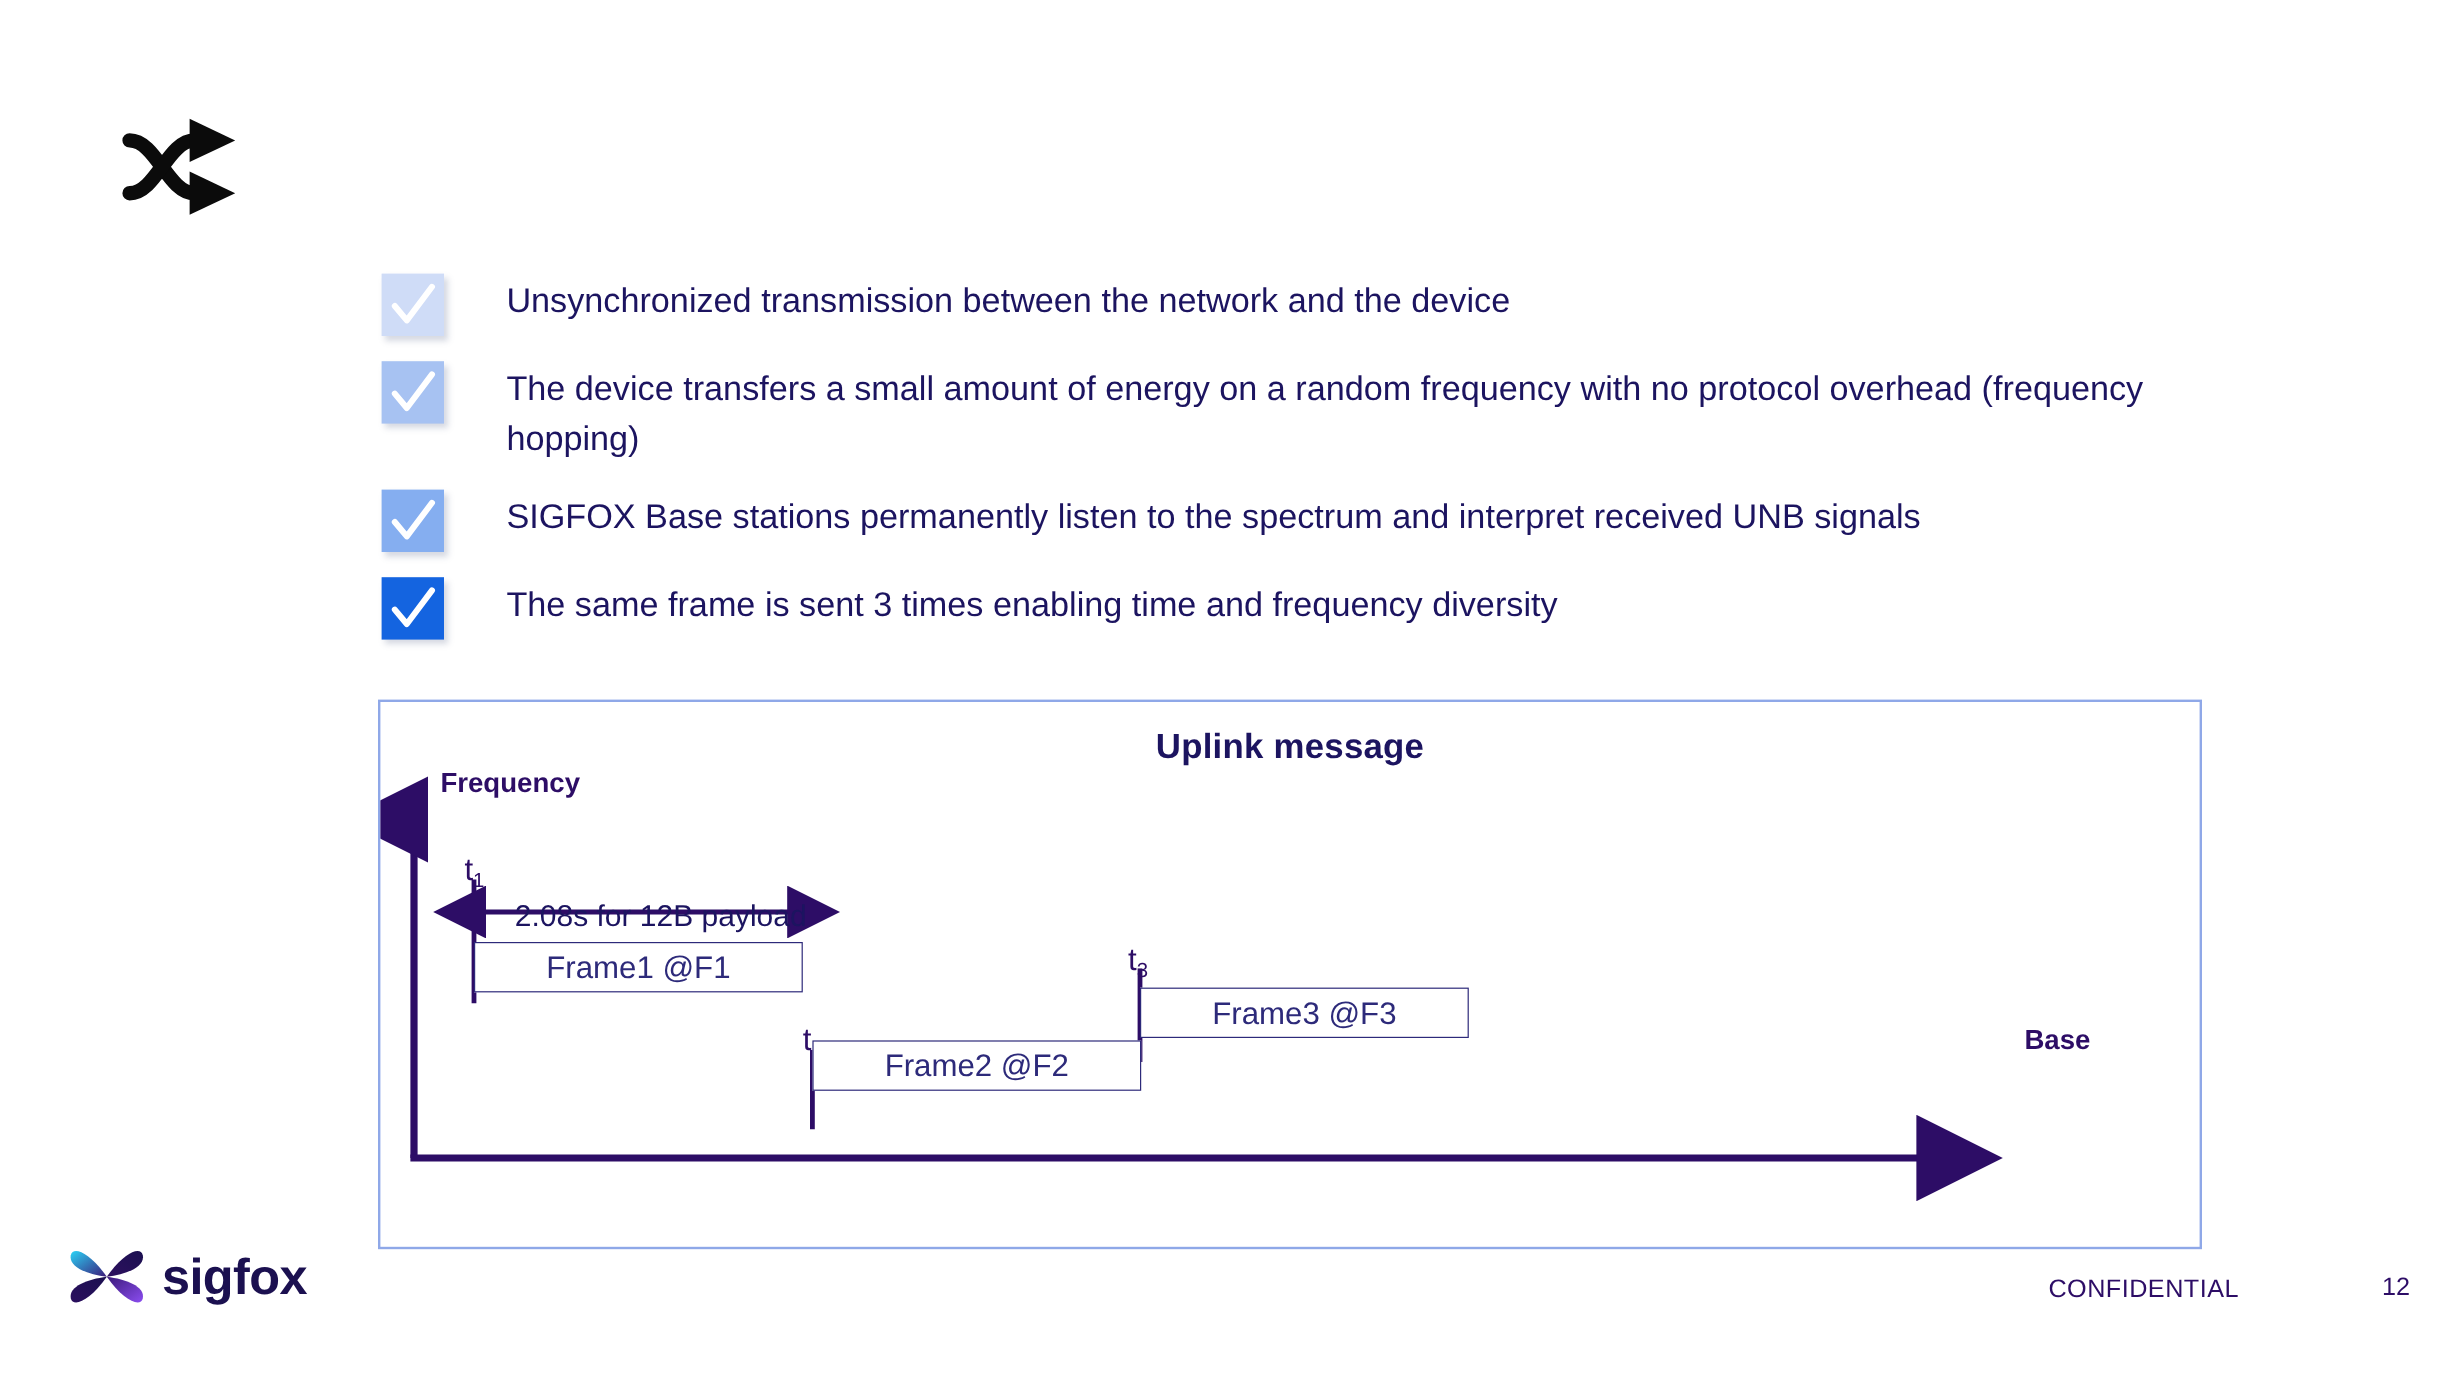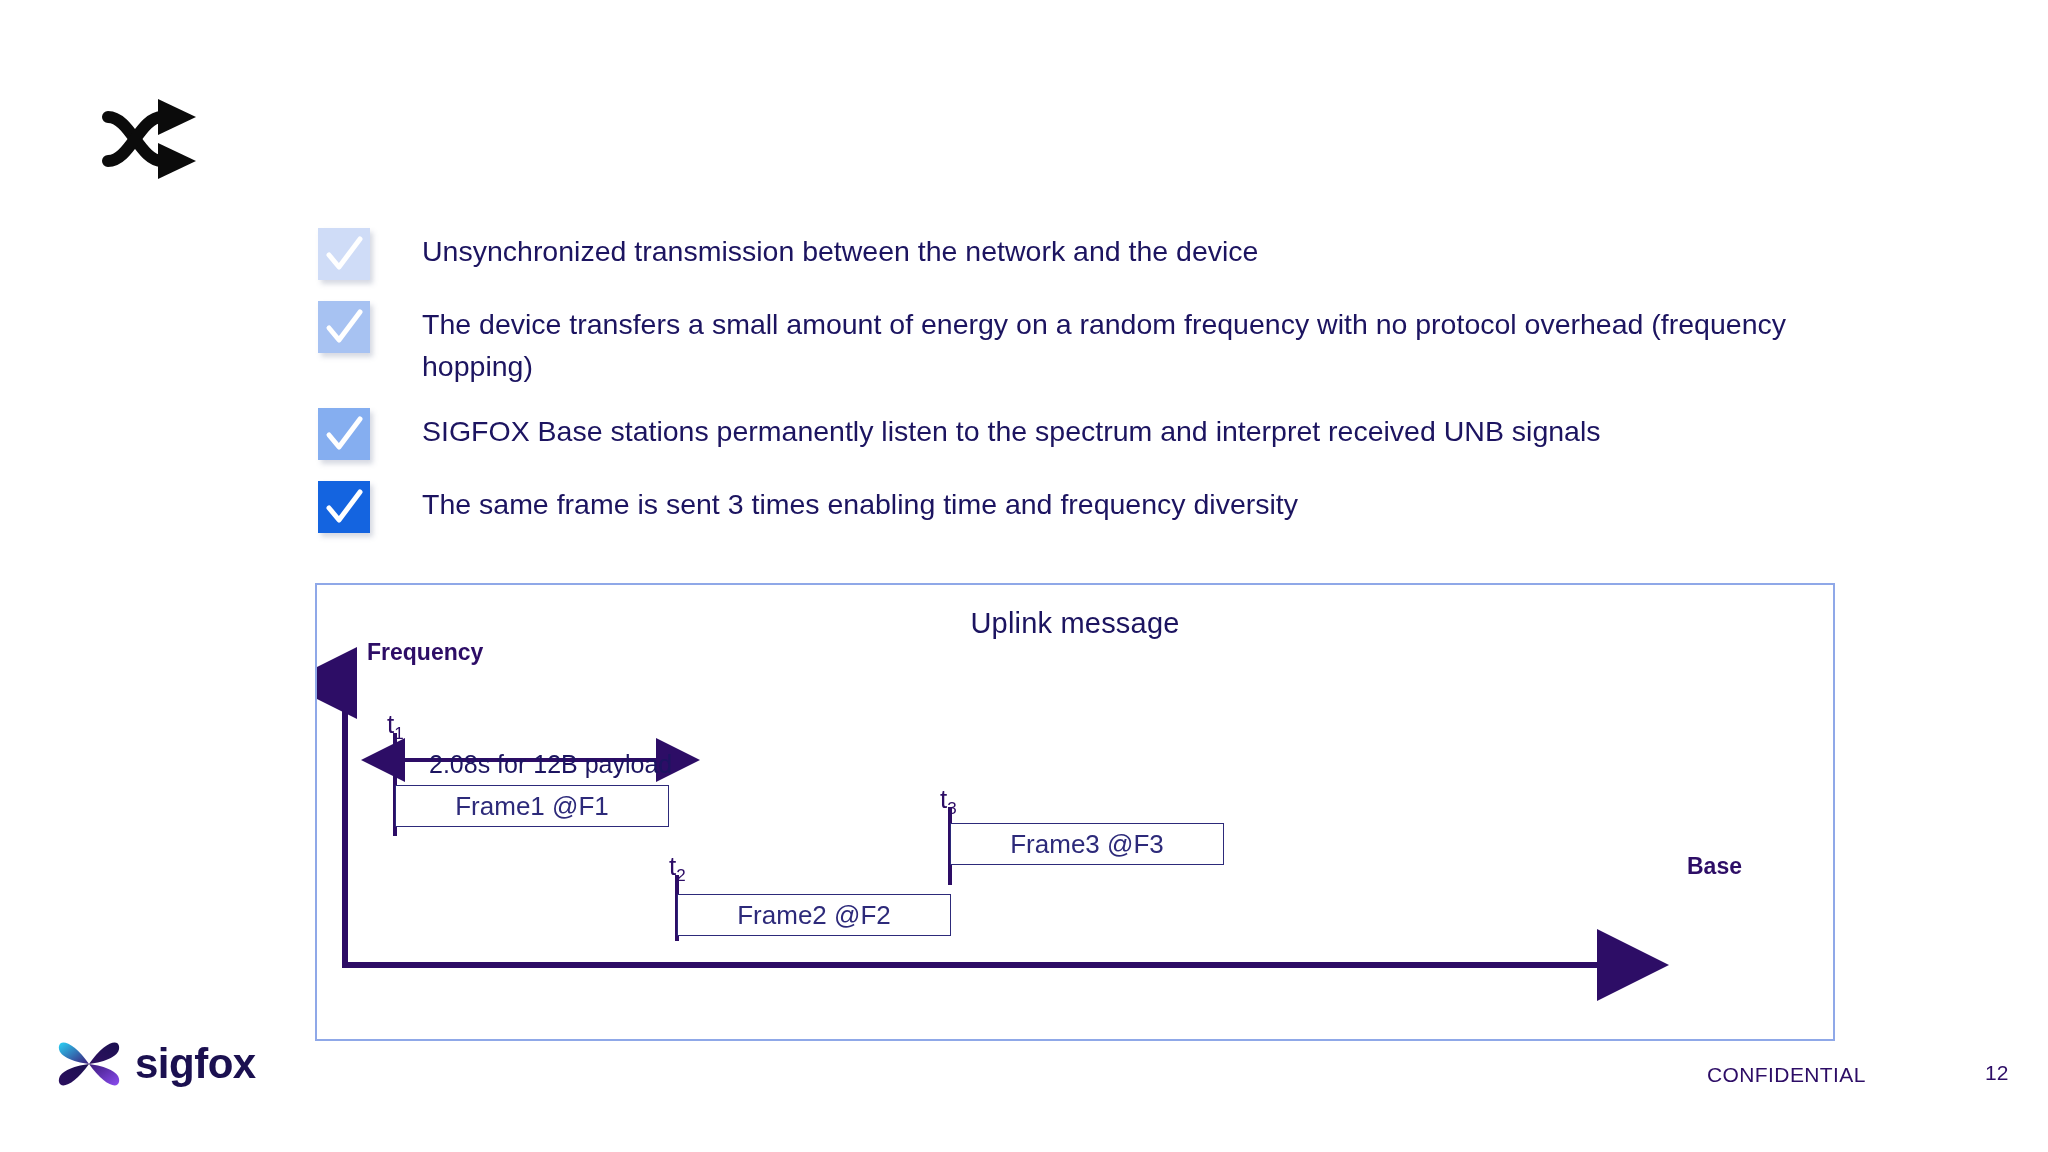--- a/index.html
+++ b/index.html
@@ -87,21 +87,21 @@
     background: #ffffff;
     box-sizing: border-box;
   }
   .diagram-title {
     position: absolute;
     left: 0;
     top: 22px;
     width: 100%;
     text-align: center;
     font-size: 29px;
-    font-weight: normal;
+    font-weight: bold;
     color: #1c1460;
     letter-spacing: 0.2px;
   }
   .freq-label {
     position: absolute;
     left: 50px;
     top: 54px;
     font-size: 23px;
     font-weight: bold;
     color: #2d0d66;
@@ -284,21 +284,21 @@
 
     <div class="tlabel" style="left:70px; top:100px;">t<sub>1</sub></div>
     <div class="tlabel" style="left:352px; top:242px;">t<sub>2</sub></div>
     <div class="tlabel" style="left:623px; top:175px;">t<sub>3</sub></div>
 
     <div class="span-label" style="left:112px; top:128px;margin-top:37px;">2.08s for 12B payload</div>
 
     <div class="frame-box" style="left:78px; top:200px; width:274px; height:42px;">
       <span>Frame1 @F1</span>
     </div>
-    <div class="frame-box" style="left:360px; top:309px; width:274px; height:42px;">
+    <div class="frame-box" style="left:360px; top:282px; width:274px; height:42px;">
       <span>Frame2 @F2</span>
     </div>
     <div class="frame-box" style="left:633px; top:238px; width:274px; height:42px;">
       <span>Frame3 @F3</span>
     </div>
 
   </div>
 
   <div class="logo-wrap">
     <svg class="logo-mark" viewBox="0 0 68 68">

